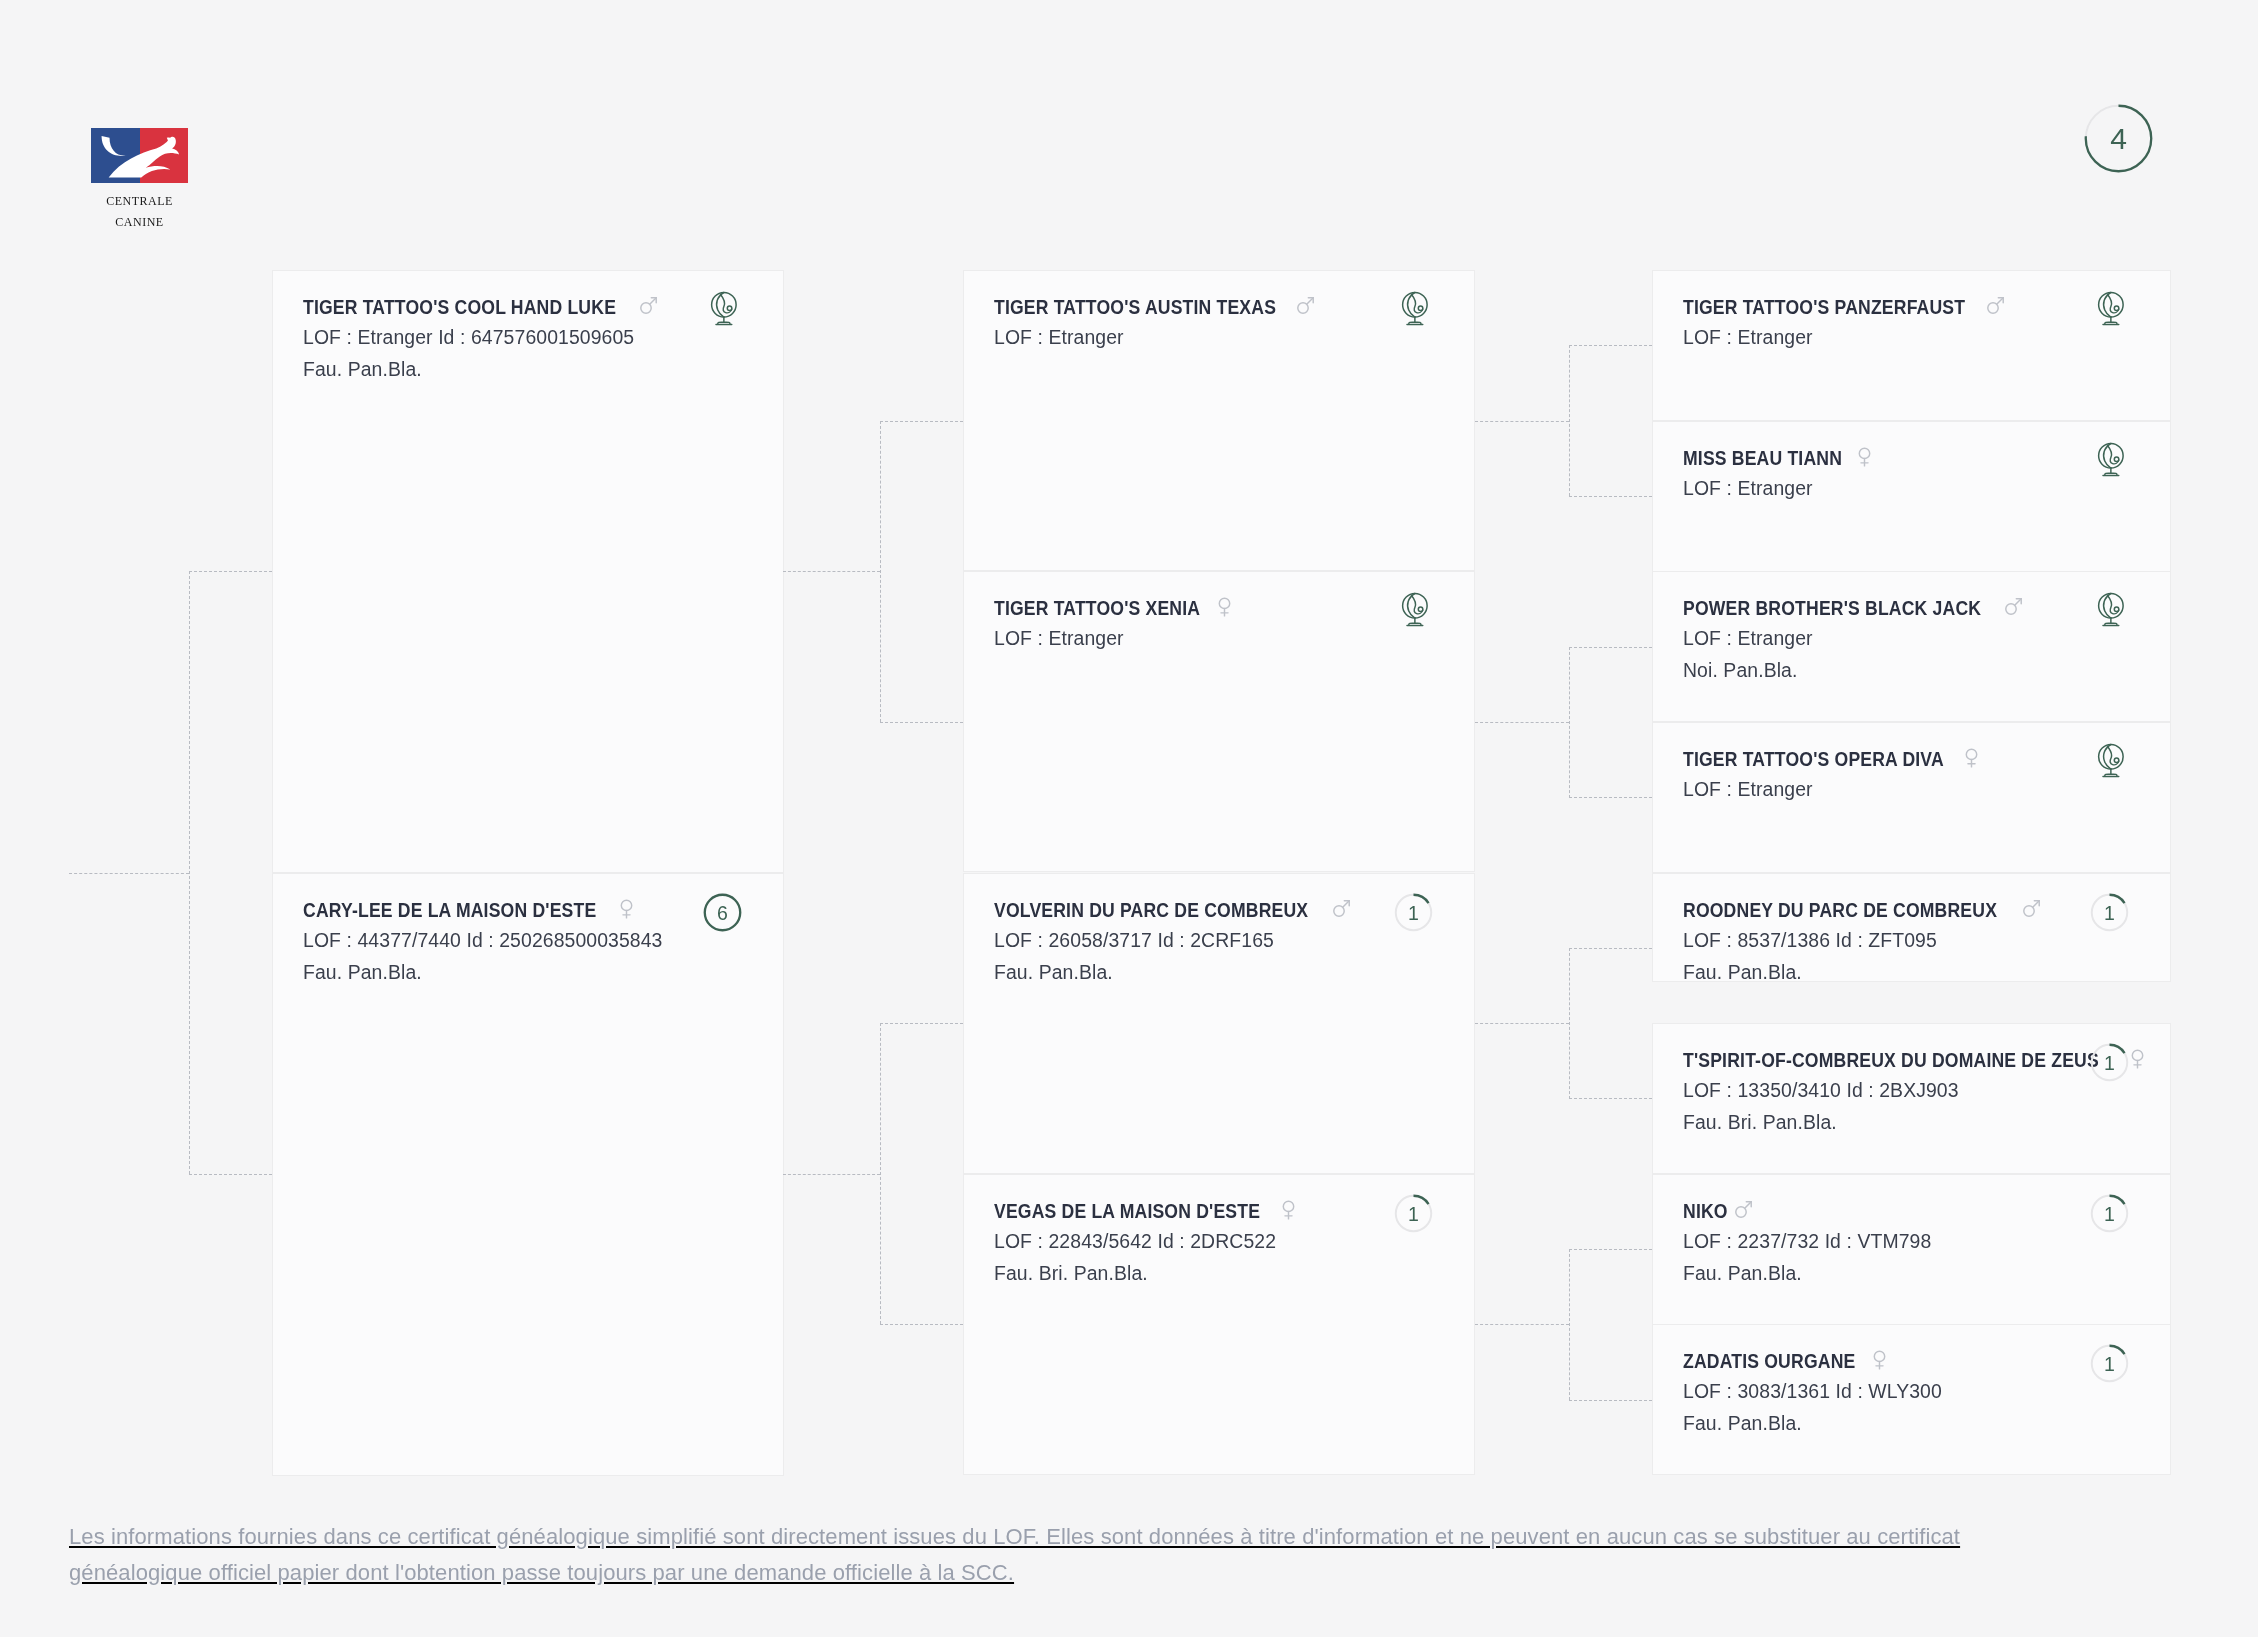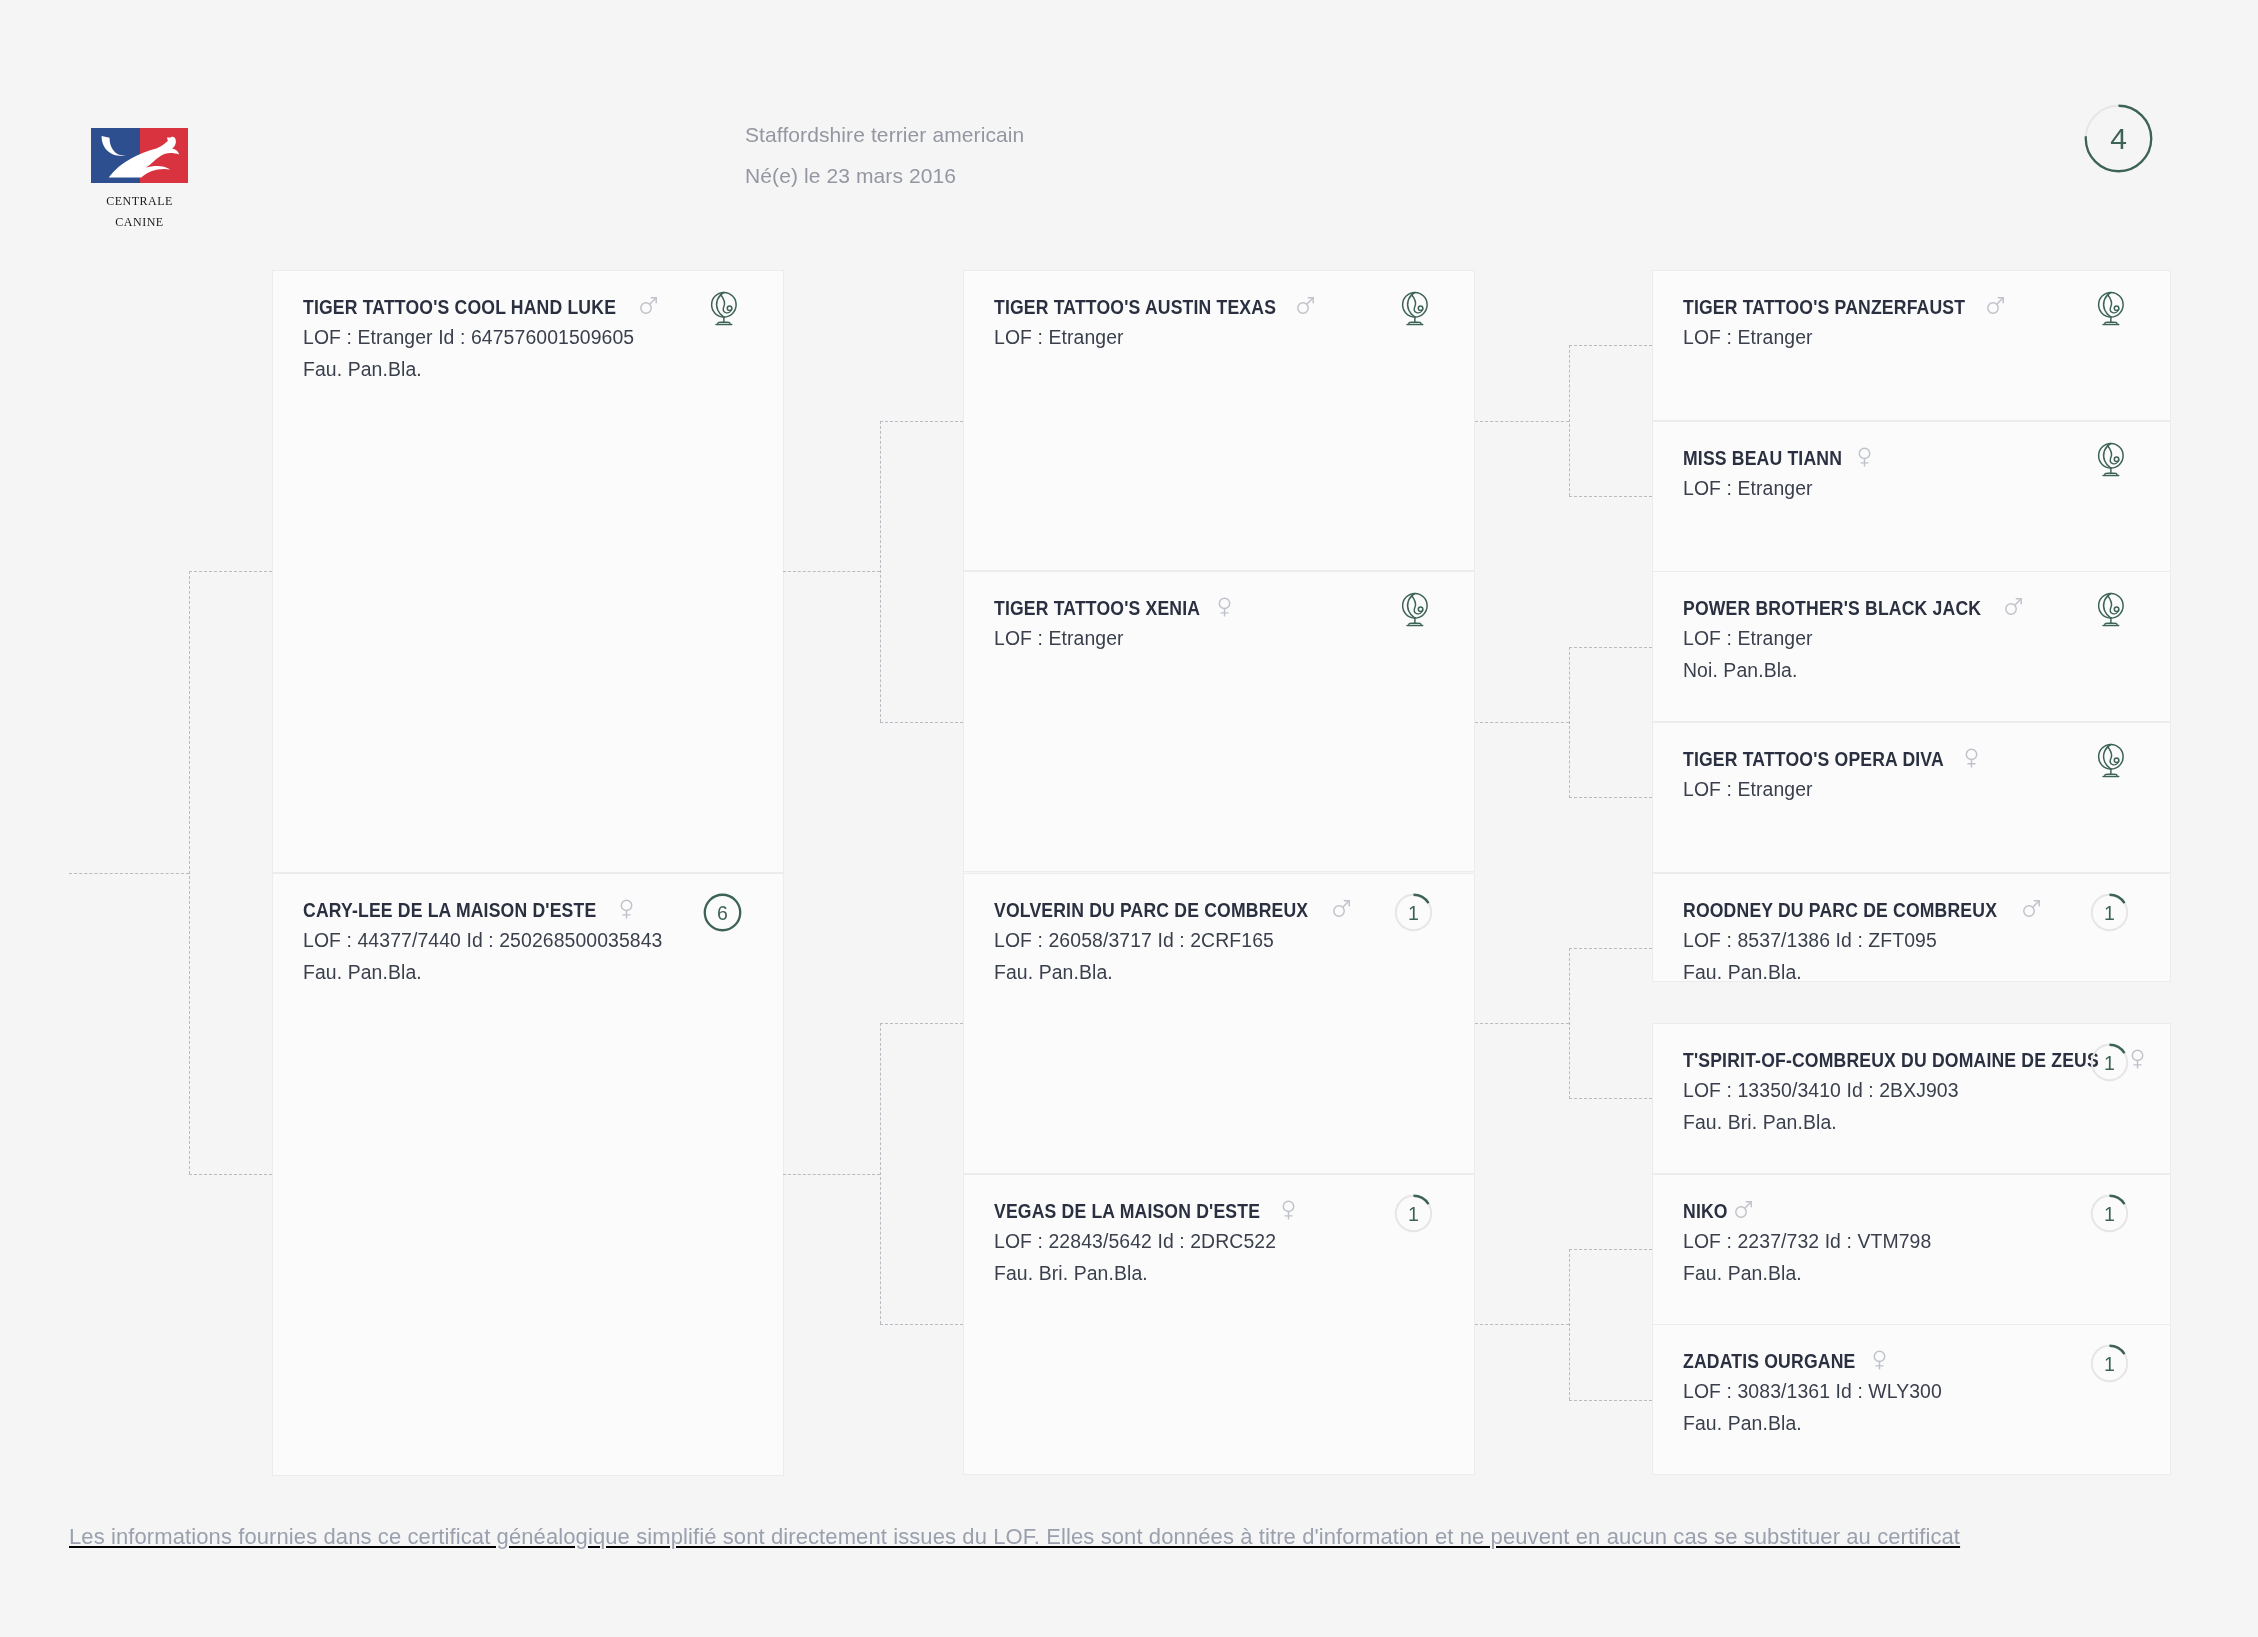--- a/index.html
+++ b/index.html
@@ -160,24 +160,20 @@
           <path fill="#ffffff" d="M86 11 C89 10, 92 11, 93 14 L88 16 Z"></path>
         </svg>
       </div>
       <div id="logo-text">
         <span>Centrale</span>
         <span>Canine</span>
       </div>
     </div>
 
 
-    <div id="breed-block">
-      <div class="meta-line">Staffordshire terrier americain</div>
-      <div class="meta-line">Né(e) le 23 mars 2016</div>
-    </div>
 
 
     <div id="gen-badge"><svg width="69" height="69" viewBox="0 0 78 78">
             <circle cx="39" cy="39" r="37" fill="none" stroke="#e6e6e8" stroke-width="2.2"></circle>
             <circle cx="39" cy="39" r="37" fill="none" stroke="#3d6354" stroke-width="2.6" stroke-linecap="butt" stroke-dasharray="176.68317083788997 55.79468552775472" transform="rotate(-90 39 39)"></circle>
             <text x="39" y="39" fill="#3d6354" font-family="Liberation Sans, sans-serif" font-size="34" text-anchor="middle" dominant-baseline="central">4</text>
           </svg></div>
   </div>
 
   <div id="tree">
@@ -467,16 +463,17 @@
       <div class="conn-h" style="left: 1569px; top: 1098px; width: 83px;"></div>
       <div class="conn-h" style="left: 1475px; top: 1023px; width: 94px;"></div>
       <div class="conn-v" style="left: 1569px; top: 1249px; height: 151px;"></div>
       <div class="conn-h" style="left: 1569px; top: 1249px; width: 83px;"></div>
       <div class="conn-h" style="left: 1569px; top: 1400px; width: 83px;"></div>
       <div class="conn-h" style="left: 1475px; top: 1324px; width: 94px;"></div>
     </div>
 
   <div id="footer">
     <p>Les informations fournies dans ce certificat généalogique simplifié sont directement issues du LOF. Elles sont données à titre d'information et ne peuvent en aucun cas se substituer au certificat</p>
+    <p>généalogique officiel papier dont l'obtention passe toujours par une demande officielle à la SCC.</p>
   </div>
 
 </div>
 
 
 </body></html>

